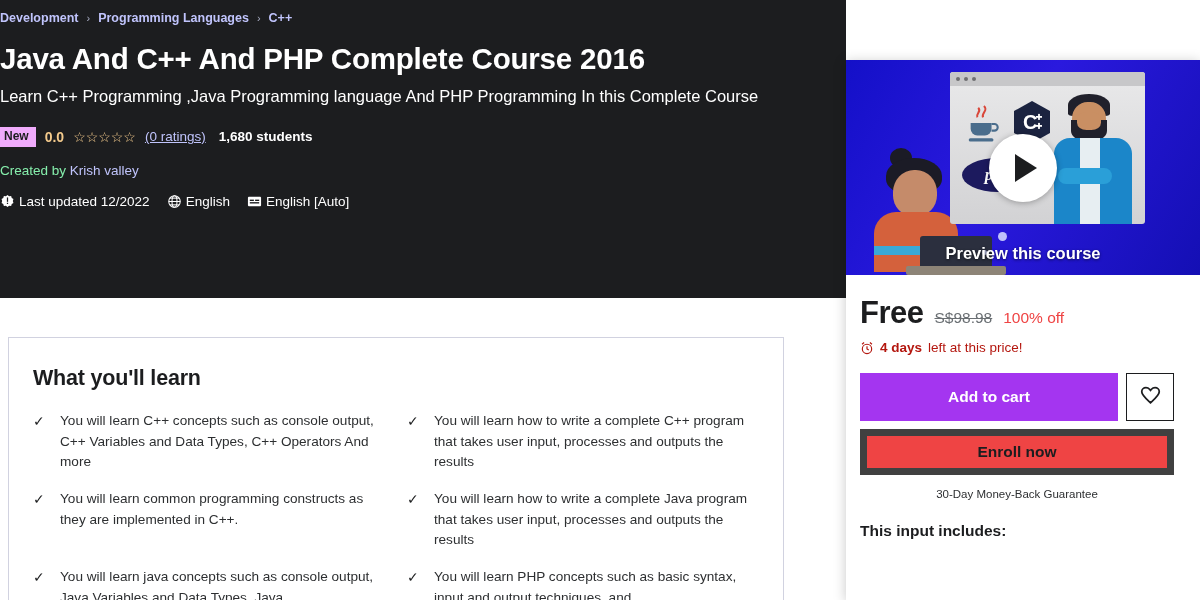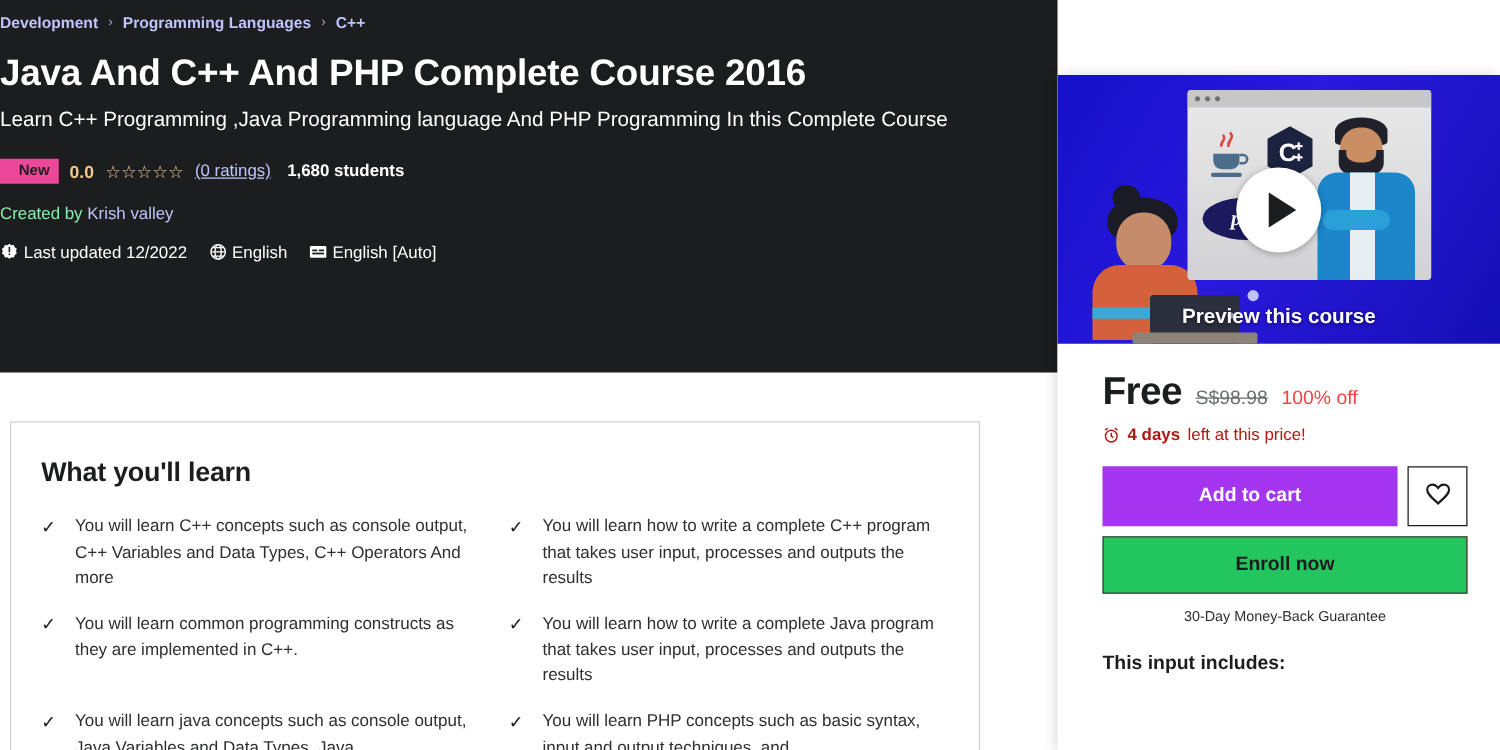--- a/index.html
+++ b/index.html
@@ -44,23 +44,23 @@
     max-width: 800px;
     color: #fff;
   }
 
   .rating-row {
     display: flex; align-items: center;
     gap: 9px; margin-top: 19px;
     font-size: 13.5px;
   }
   .badge-new {
-    background: #ec4899; color: #1c1d1f;
+    background: #f0abfc; color: #1c1d1f;
     font-size: 12px; font-weight: bold;
-    padding: 3px 7px 4px 15px;
+    padding: 3px 7px 4px 4px;
     line-height: 1.1;
   }
   .rating-num { color: #f3ca8c; font-weight: bold; font-size: 14px; }
   .stars { display: inline-flex; gap: 1px; color: #f3ca8c; font-size: 14px; letter-spacing: 0px;}
   .ratings-link { color: #c0c4fc; text-decoration: underline; font-size: 13.5px; }
   .students { color: #fff; font-weight: bold; font-size: 13.5px; margin-left: 4px;}
 
   .created-row { margin-top: 16px; font-size: 13.5px; }
   .created-label { color: #86efac; }
   .author-link { color: #c0c4fc; }
@@ -201,21 +201,21 @@
     border-top: 14px solid transparent;
     border-bottom: 14px solid transparent;
   }
   .preview-label {
     position: absolute; left: 0; right: 0; bottom: 12px;
     text-align: center; color: #fff;
     font-size: 16.5px; font-weight: bold;
     text-shadow: 0 1px 3px rgba(0,0,0,.6);
   }
 
-  .panel-body { padding: 20px 26px 0 36px; }
+  .panel-body { padding: 20px 26px 0 14px; }
   .price-row { display: flex; align-items: baseline; gap: 11px; }
   .price-now { font-size: 31px; font-weight: bold; color: #1c1d1f; letter-spacing:-.5px;}
   .price-old { font-size: 15.5px; color: #6a6f73; text-decoration: line-through; }
   .price-off { font-size: 15.5px; color: #ef4444; }
   .deadline {
     display: flex; align-items: center; gap: 6px;
     margin-top: 9px; font-size: 13.5px; color: #b4170f;
   }
   .deadline b { font-weight: bold; }
   .clock-ico { width: 14px; height: 14px; display:inline-flex;}
@@ -230,22 +230,22 @@
   }
   .btn-wish {
     width: 48px; height: 48px;
     background: #fff; border: 1px solid #1c1d1f;
     cursor: pointer;
     display: flex; align-items: center; justify-content: center;
   }
   .btn-enroll {
     display: block; width: 100%; height: 46px;
     margin-top: 8px;
-    background: #22c55e; color: #1c1d1f;
-    border: 1px solid #404040; cursor: pointer;
+    background: #ef4444; color: #1c1d1f;
+    border: 7px solid #404040; cursor: pointer;
     font-size: 15.5px; font-weight: bold;
     font-family: "Liberation Sans", sans-serif;
   }
   .guarantee {
     text-align: center; font-size: 11.5px;
     color: #2d2f31; margin-top: 13px;
   }
   .includes-title {
     font-size: 15.5px; font-weight: bold;
     color: #1c1d1f; margin-top: 22px;

